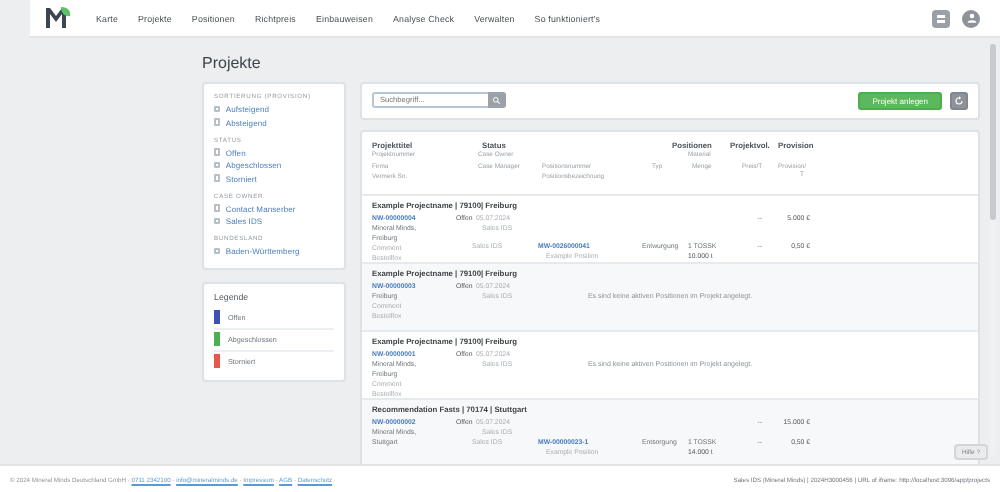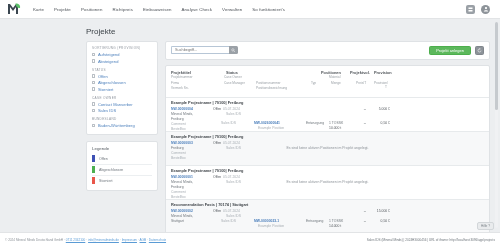--- a/index.html
+++ b/index.html
@@ -2,21 +2,21 @@
 <html><head>
 <meta charset="utf-8">
 <style>
   * { box-sizing: border-box; margin: 0; padding: 0; }
   html, body {
     width: 500px; height: 246px;
     font-family: "Liberation Sans", sans-serif;
     background: #eceef0;
     overflow: hidden;
   }
-  .app { position: relative; width: 500px; height: 246px; }
+  .app { position: relative; width: 500px; height: 246px; padding-left: 15px; }
 
   
   .navbar {
     height: 19px; background: #ffffff;
     display: flex; align-items: center;
     padding: 0 6px;
     border-bottom: 1px solid #e2e4e6;
   }
   .logo { width: 16px; height: 14px; margin-right: 10px; position: relative; flex: none; }
   .logo svg { display: block; }

